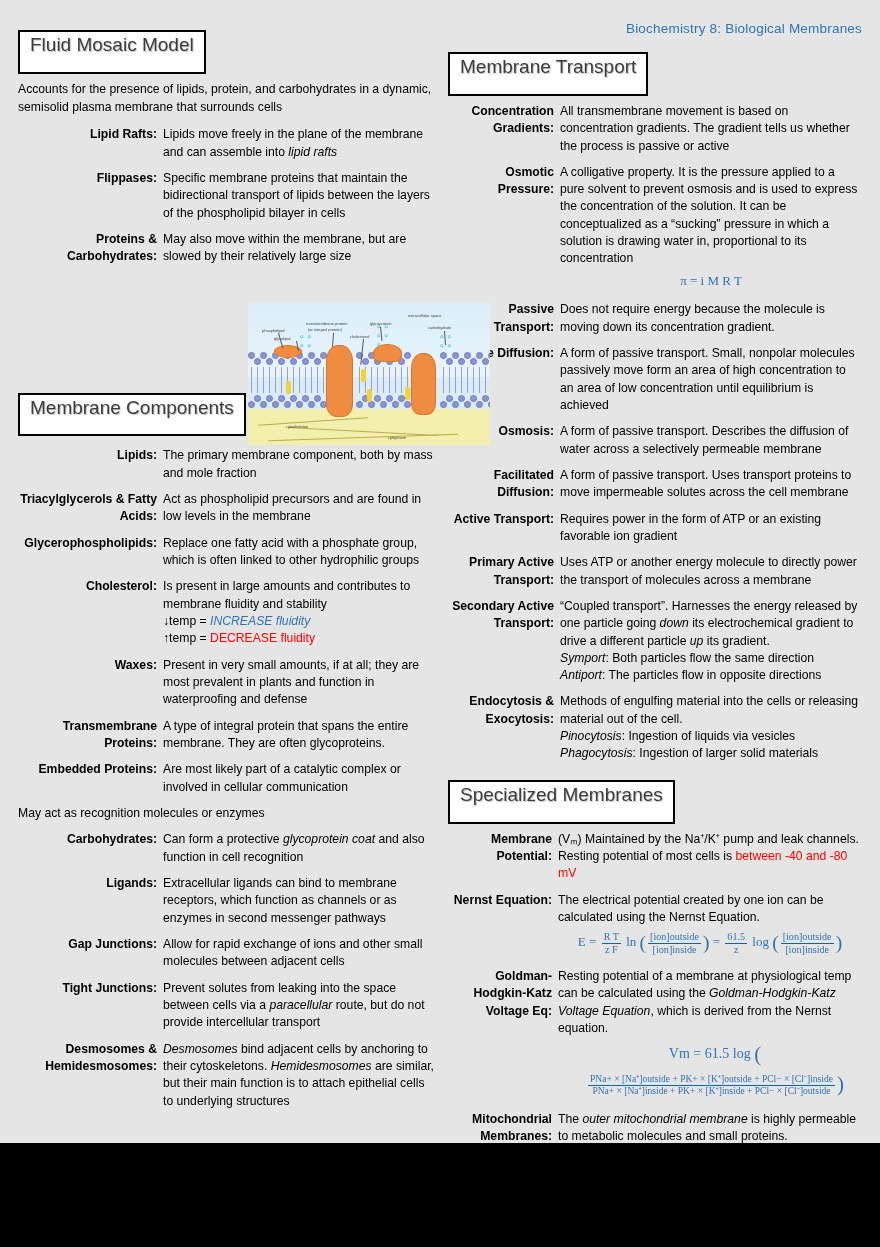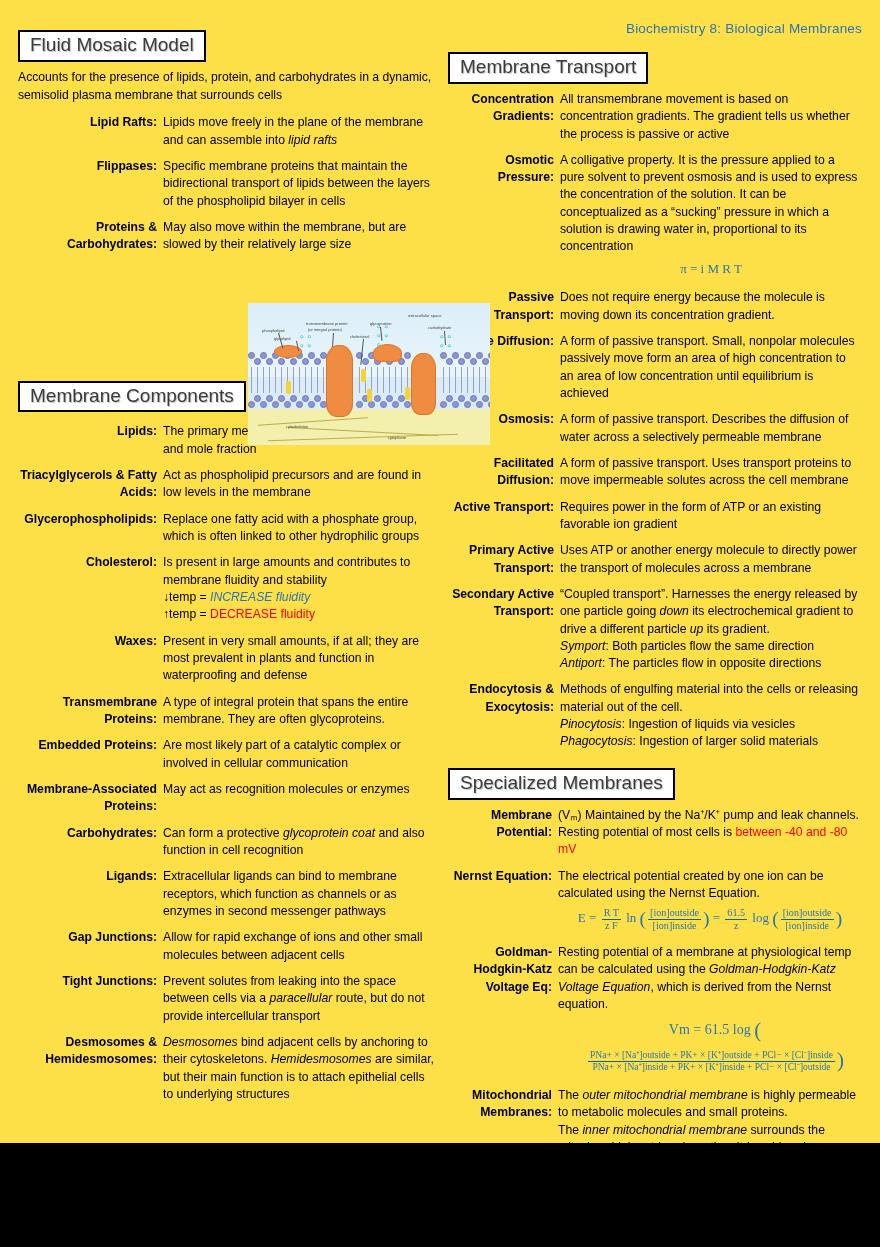--- a/index.html
+++ b/index.html
@@ -13,21 +13,21 @@
     position: relative;
     font-family: "Liberation Sans", sans-serif;
     color: #000;
     overflow: hidden;
   }
   .page {
     position: absolute;
     left: 0; top: 0;
     width: 880px;
     height: 1143px;
-    background: #fde047;
+    background: #e5e5e5;
   }
   .footer-bar {
     position: absolute;
     left: 0;
     top: 1143px;
     width: 880px;
     height: 104px;
     background: #000;
   }
 
@@ -53,21 +53,21 @@
     position: absolute;
     left: 448px;
     top: 52px;
     width: 414px;
   }
 
   
   .sect-title {
     display: inline-block;
     border: 2px solid #000;
-    padding: 2px 10px 4px 10px;
+    padding: 2px 10px 16px 10px;
     font-size: 19px;
     color: #3b3b3b;
     text-shadow: 1px 1px 0 #c9c9c9;
     background: #fff;
     margin-bottom: 7px;
     line-height: 1.15;
     white-space: nowrap;
   }
 
   .intro {
@@ -287,21 +287,20 @@
     </div>
     <div class="defrow">
       <div class="term">Transmembrane Proteins:</div>
       <div class="def">A type of integral protein that spans the entire membrane.  They are often glycoproteins.</div>
     </div>
     <div class="defrow">
       <div class="term">Embedded Proteins:</div>
       <div class="def">Are most likely part of a catalytic complex or involved in cellular communication</div>
     </div>
     <div class="defrow">
-      <div class="term">Membrane-Associated Proteins:</div>
       <div class="def">May act as recognition molecules or enzymes</div>
     </div>
 
     <div class="defrow">
       <div class="term">Carbohydrates:</div>
       <div class="def"><span>Can form a protective </span><i>glycoprotein coat</i><span> and also function in cell recognition</span></div>
     </div>
 
     <div class="defrow">
       <div class="term">Ligands:</div>

